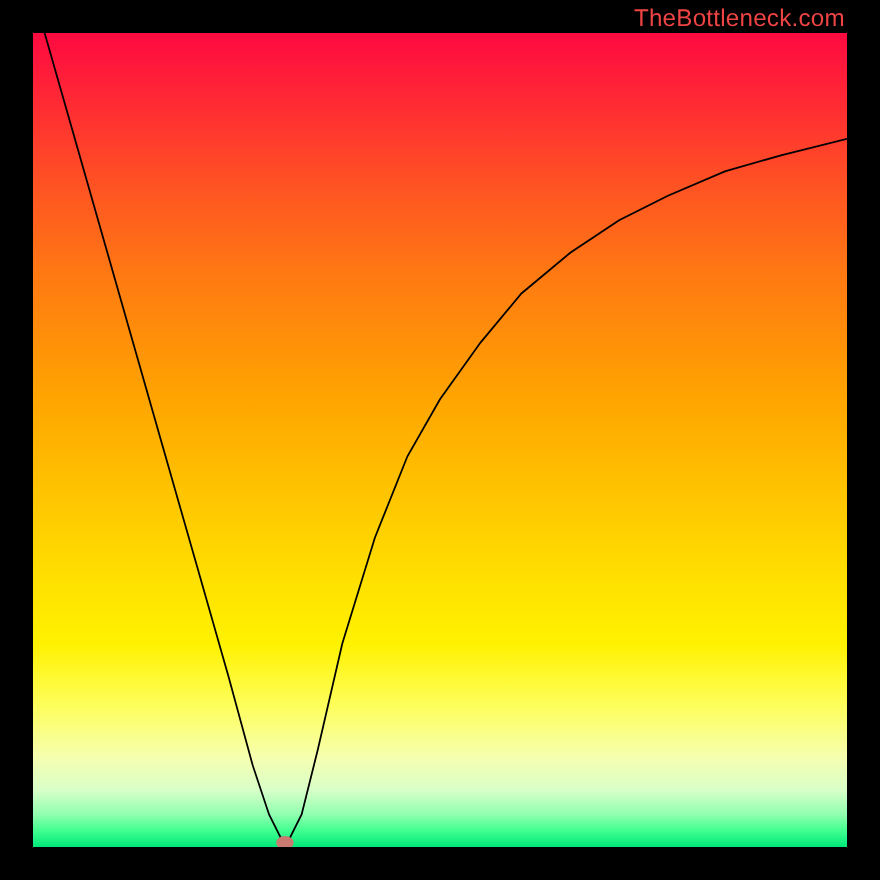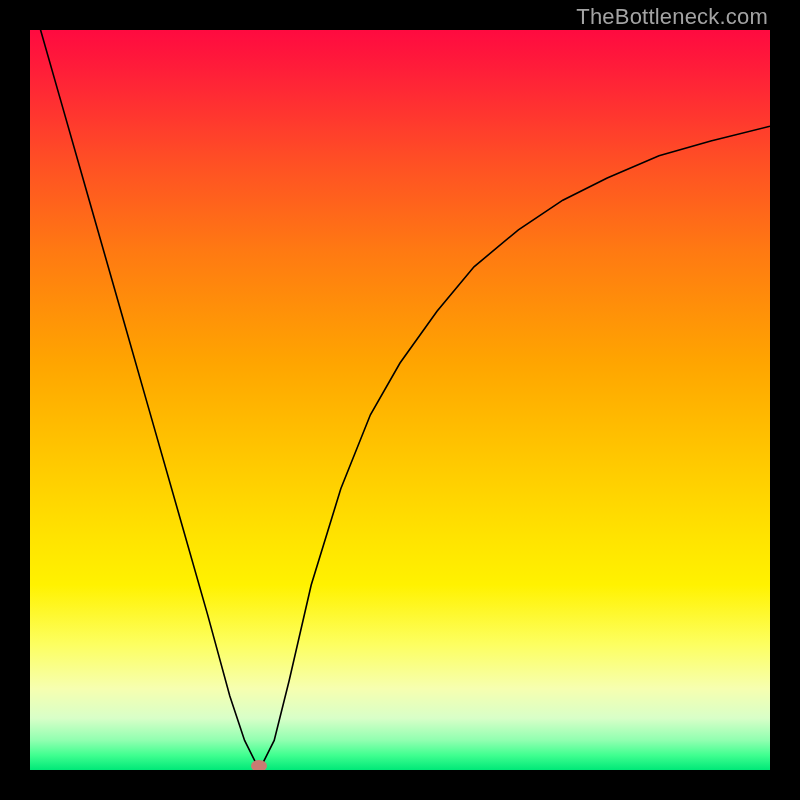--- a/index.html
+++ b/index.html
@@ -52,21 +52,21 @@
     position: absolute;
     left: 0;
     top: 0;
     width: 100%;
     height: 100%;
   }
   .watermark {
     position: absolute;
     top: 4px;
     right: 32px;
-    color: #a3a3a3;
+    color: #ef4444;
     font-size: 22px;
     font-weight: 500;
     letter-spacing: 0.2px;
     user-select: none;
   }
   .minimum-marker {
     position: absolute;
     width: 16px;
     height: 12px;
     border-radius: 50% / 50%;

